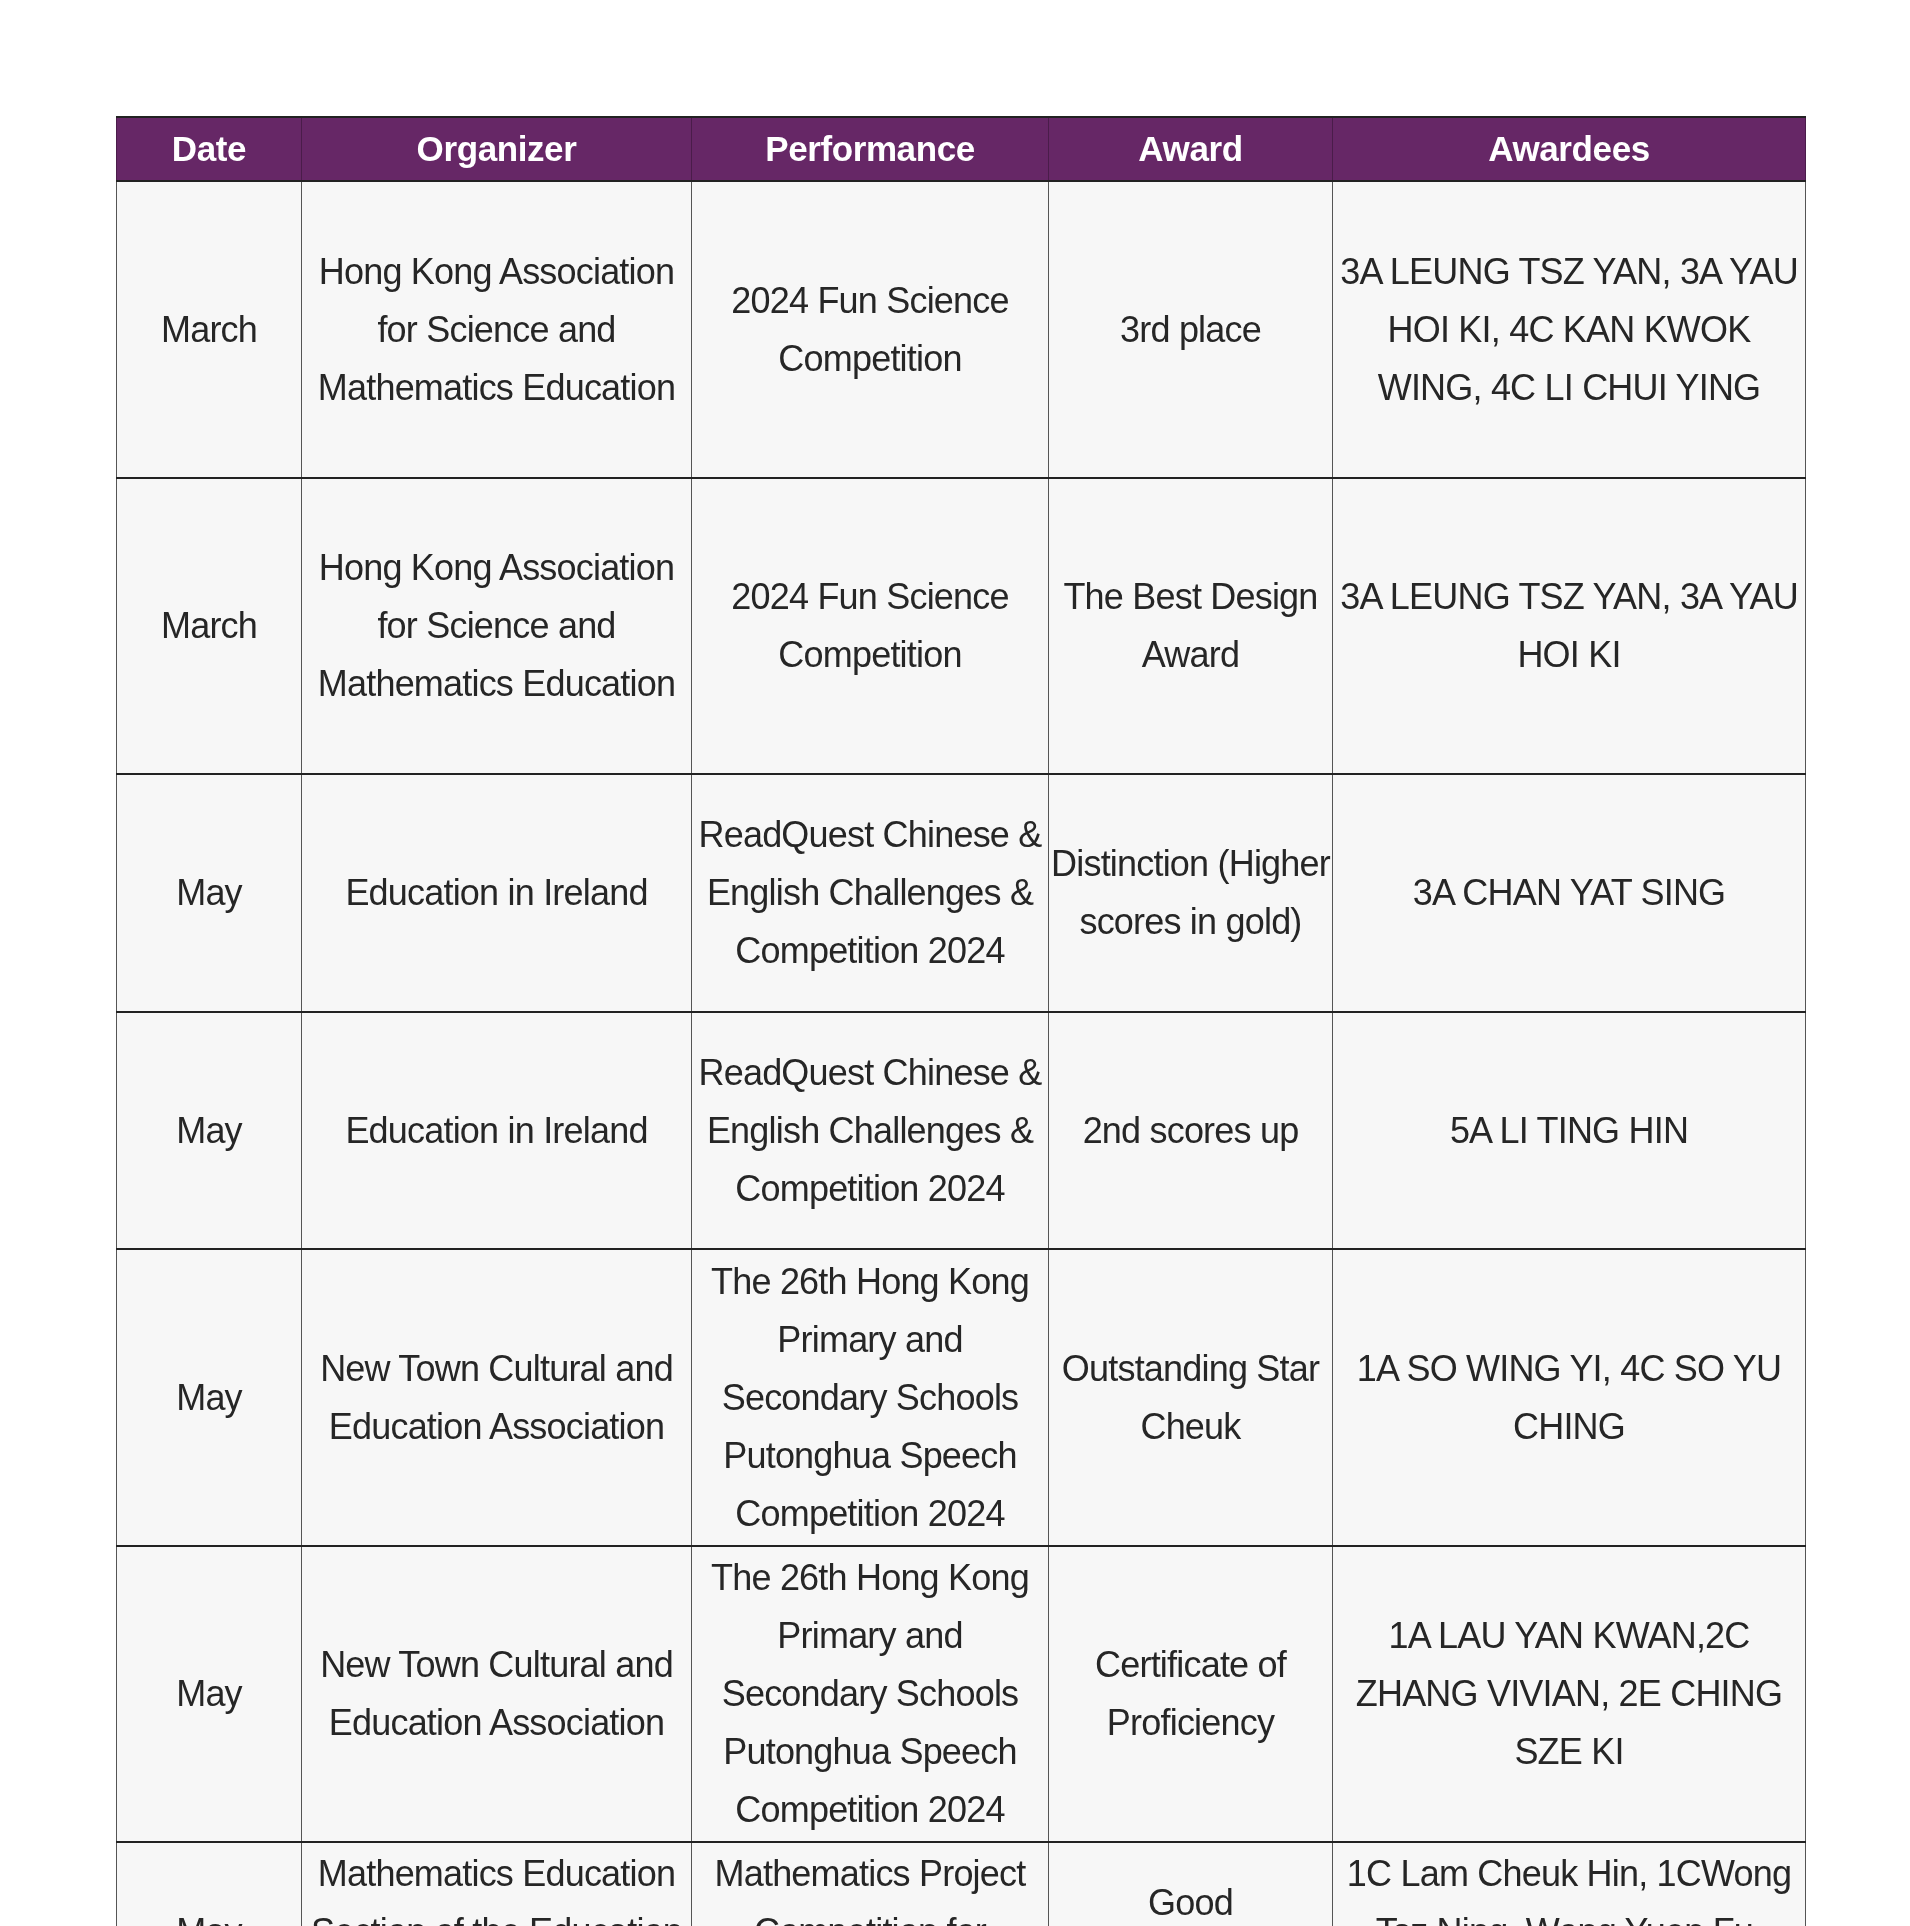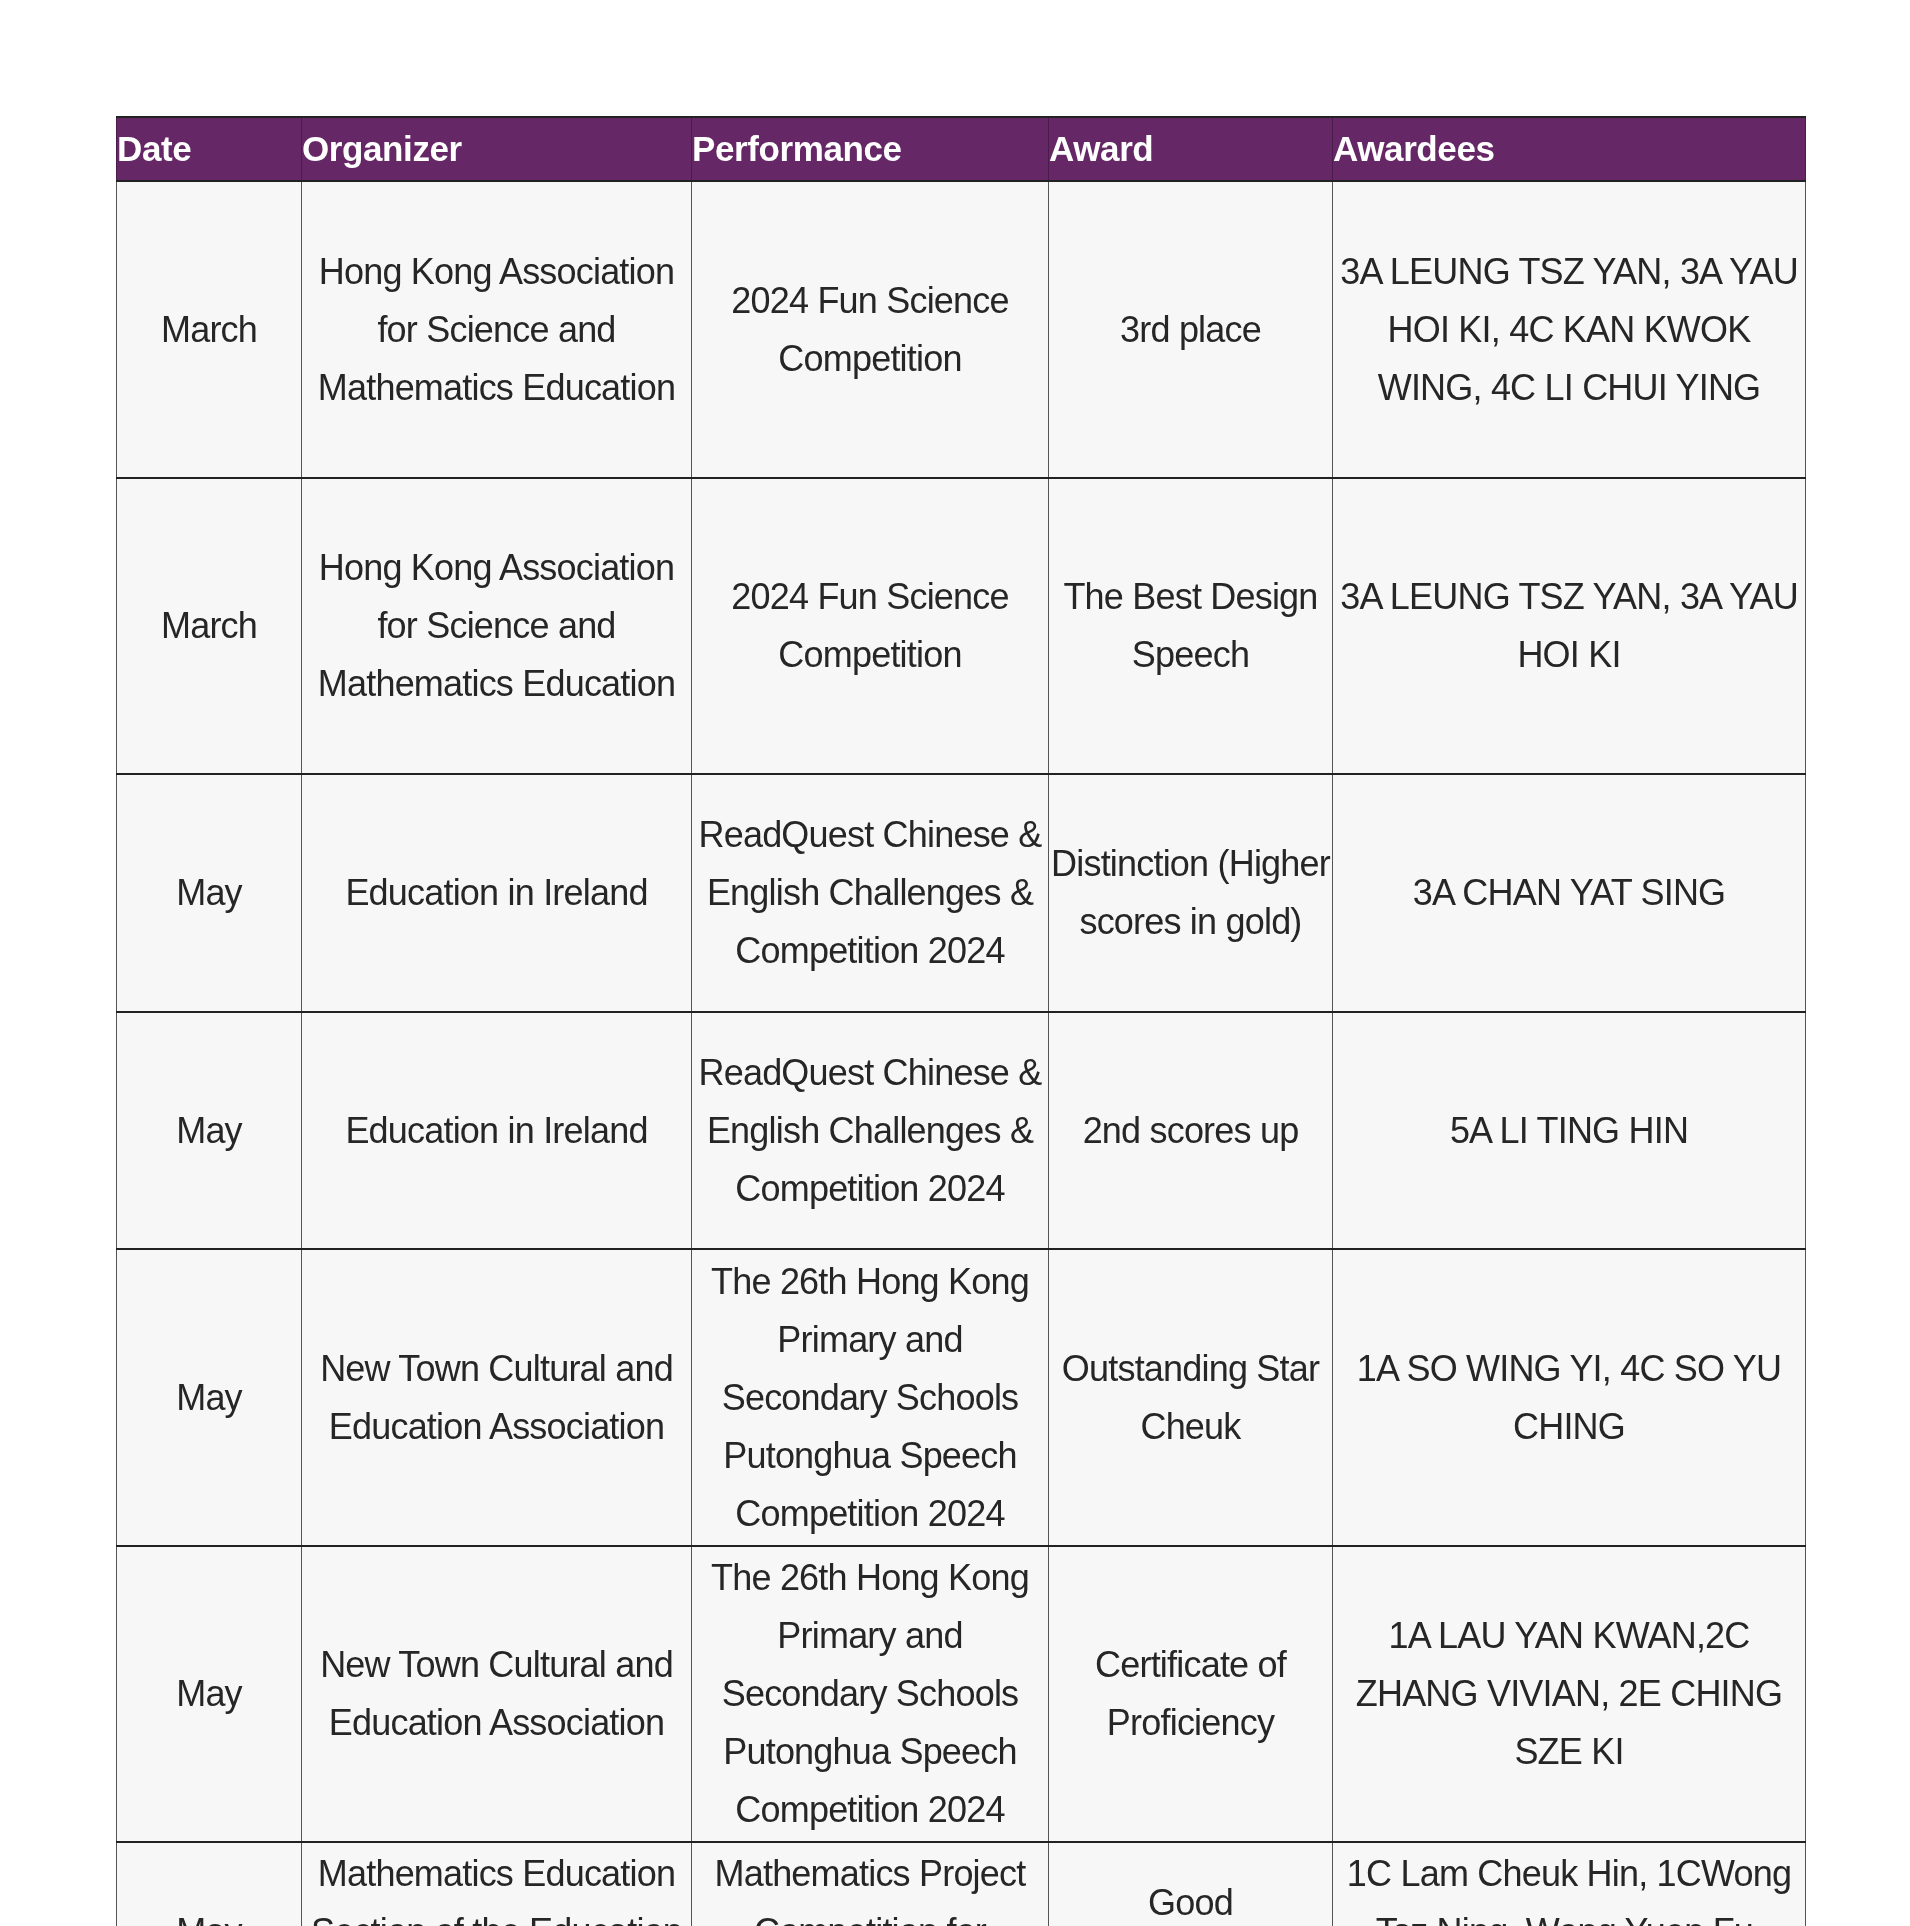--- a/index.html
+++ b/index.html
@@ -5,21 +5,21 @@
   html, body { margin: 0; padding: 0; background: #ffffff; }
   body { width: 1911px; height: 2703px; position: relative; overflow: hidden;
          font-family: "Liberation Sans", "DejaVu Sans", sans-serif; }
   table.awards {
     position: absolute; left: 116px; top: 116px; width: 1690px;
     border-collapse: collapse; table-layout: fixed;
   }
   table.awards th {
     background: #662766; color: #ffffff; font-weight: bold;
     font-size: 35px; height: 62px; padding: 0;
-    text-align: left; vertical-align: middle;
+    text-align: center; vertical-align: middle;
     border-left: 1.2px solid #4a1c4a; border-right: 1.2px solid #4a1c4a;
     border-top: 2.3px solid #222; border-bottom: 2.3px solid #222;
     letter-spacing: -0.4px;
   }
   table.awards td {
     background: #f7f7f7; color: #262626;
     font-size: 36px; line-height: 58px;
     text-align: center; vertical-align: middle;
     padding: 0 1.5px;
     border: 1.2px solid #555;
@@ -58,21 +58,21 @@
       <td>March</td>
       <td>Hong Kong Association for Science and Mathematics Education</td>
       <td>2024 Fun Science Competition</td>
       <td>3rd place</td>
       <td>3A LEUNG TSZ YAN, 3A YAU HOI KI, 4C KAN KWOK WING, 4C LI CHUI YING</td>
     </tr>
     <tr class="data-row" style="height:296px">
       <td>March</td>
       <td>Hong Kong Association for Science and Mathematics Education</td>
       <td>2024 Fun Science Competition</td>
-      <td>The Best Design Speech</td>
+      <td>The Best Design Award</td>
       <td>3A LEUNG TSZ YAN, 3A YAU HOI KI</td>
     </tr>
     <tr class="data-row" style="height:238px">
       <td>May</td>
       <td>Education in Ireland</td>
       <td>ReadQuest Chinese &amp; English Challenges &amp; Competition 2024</td>
       <td>Distinction (Higher scores in gold)</td>
       <td>3A CHAN YAT SING</td>
     </tr>
     <tr class="data-row" style="height:237px">

